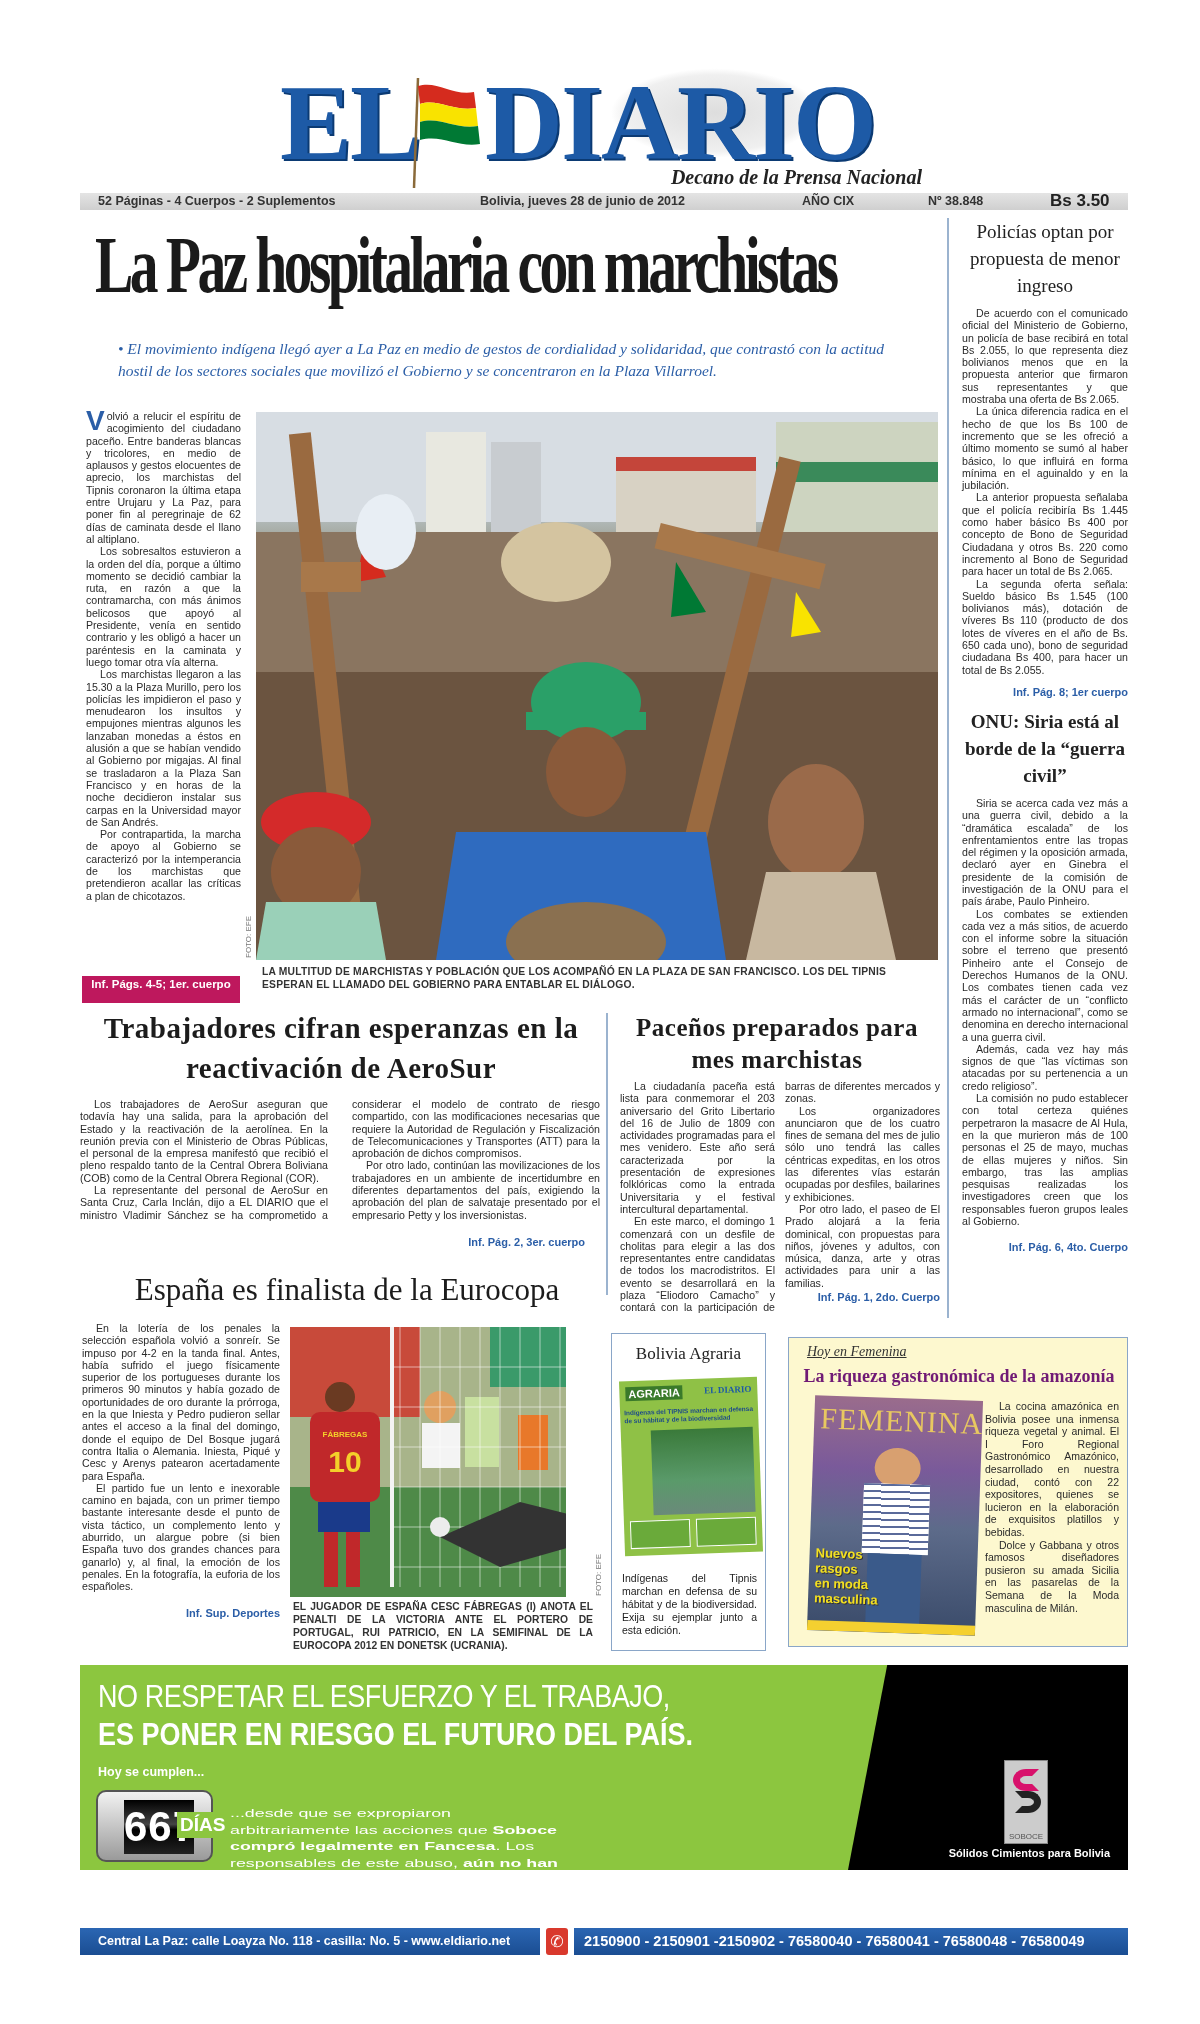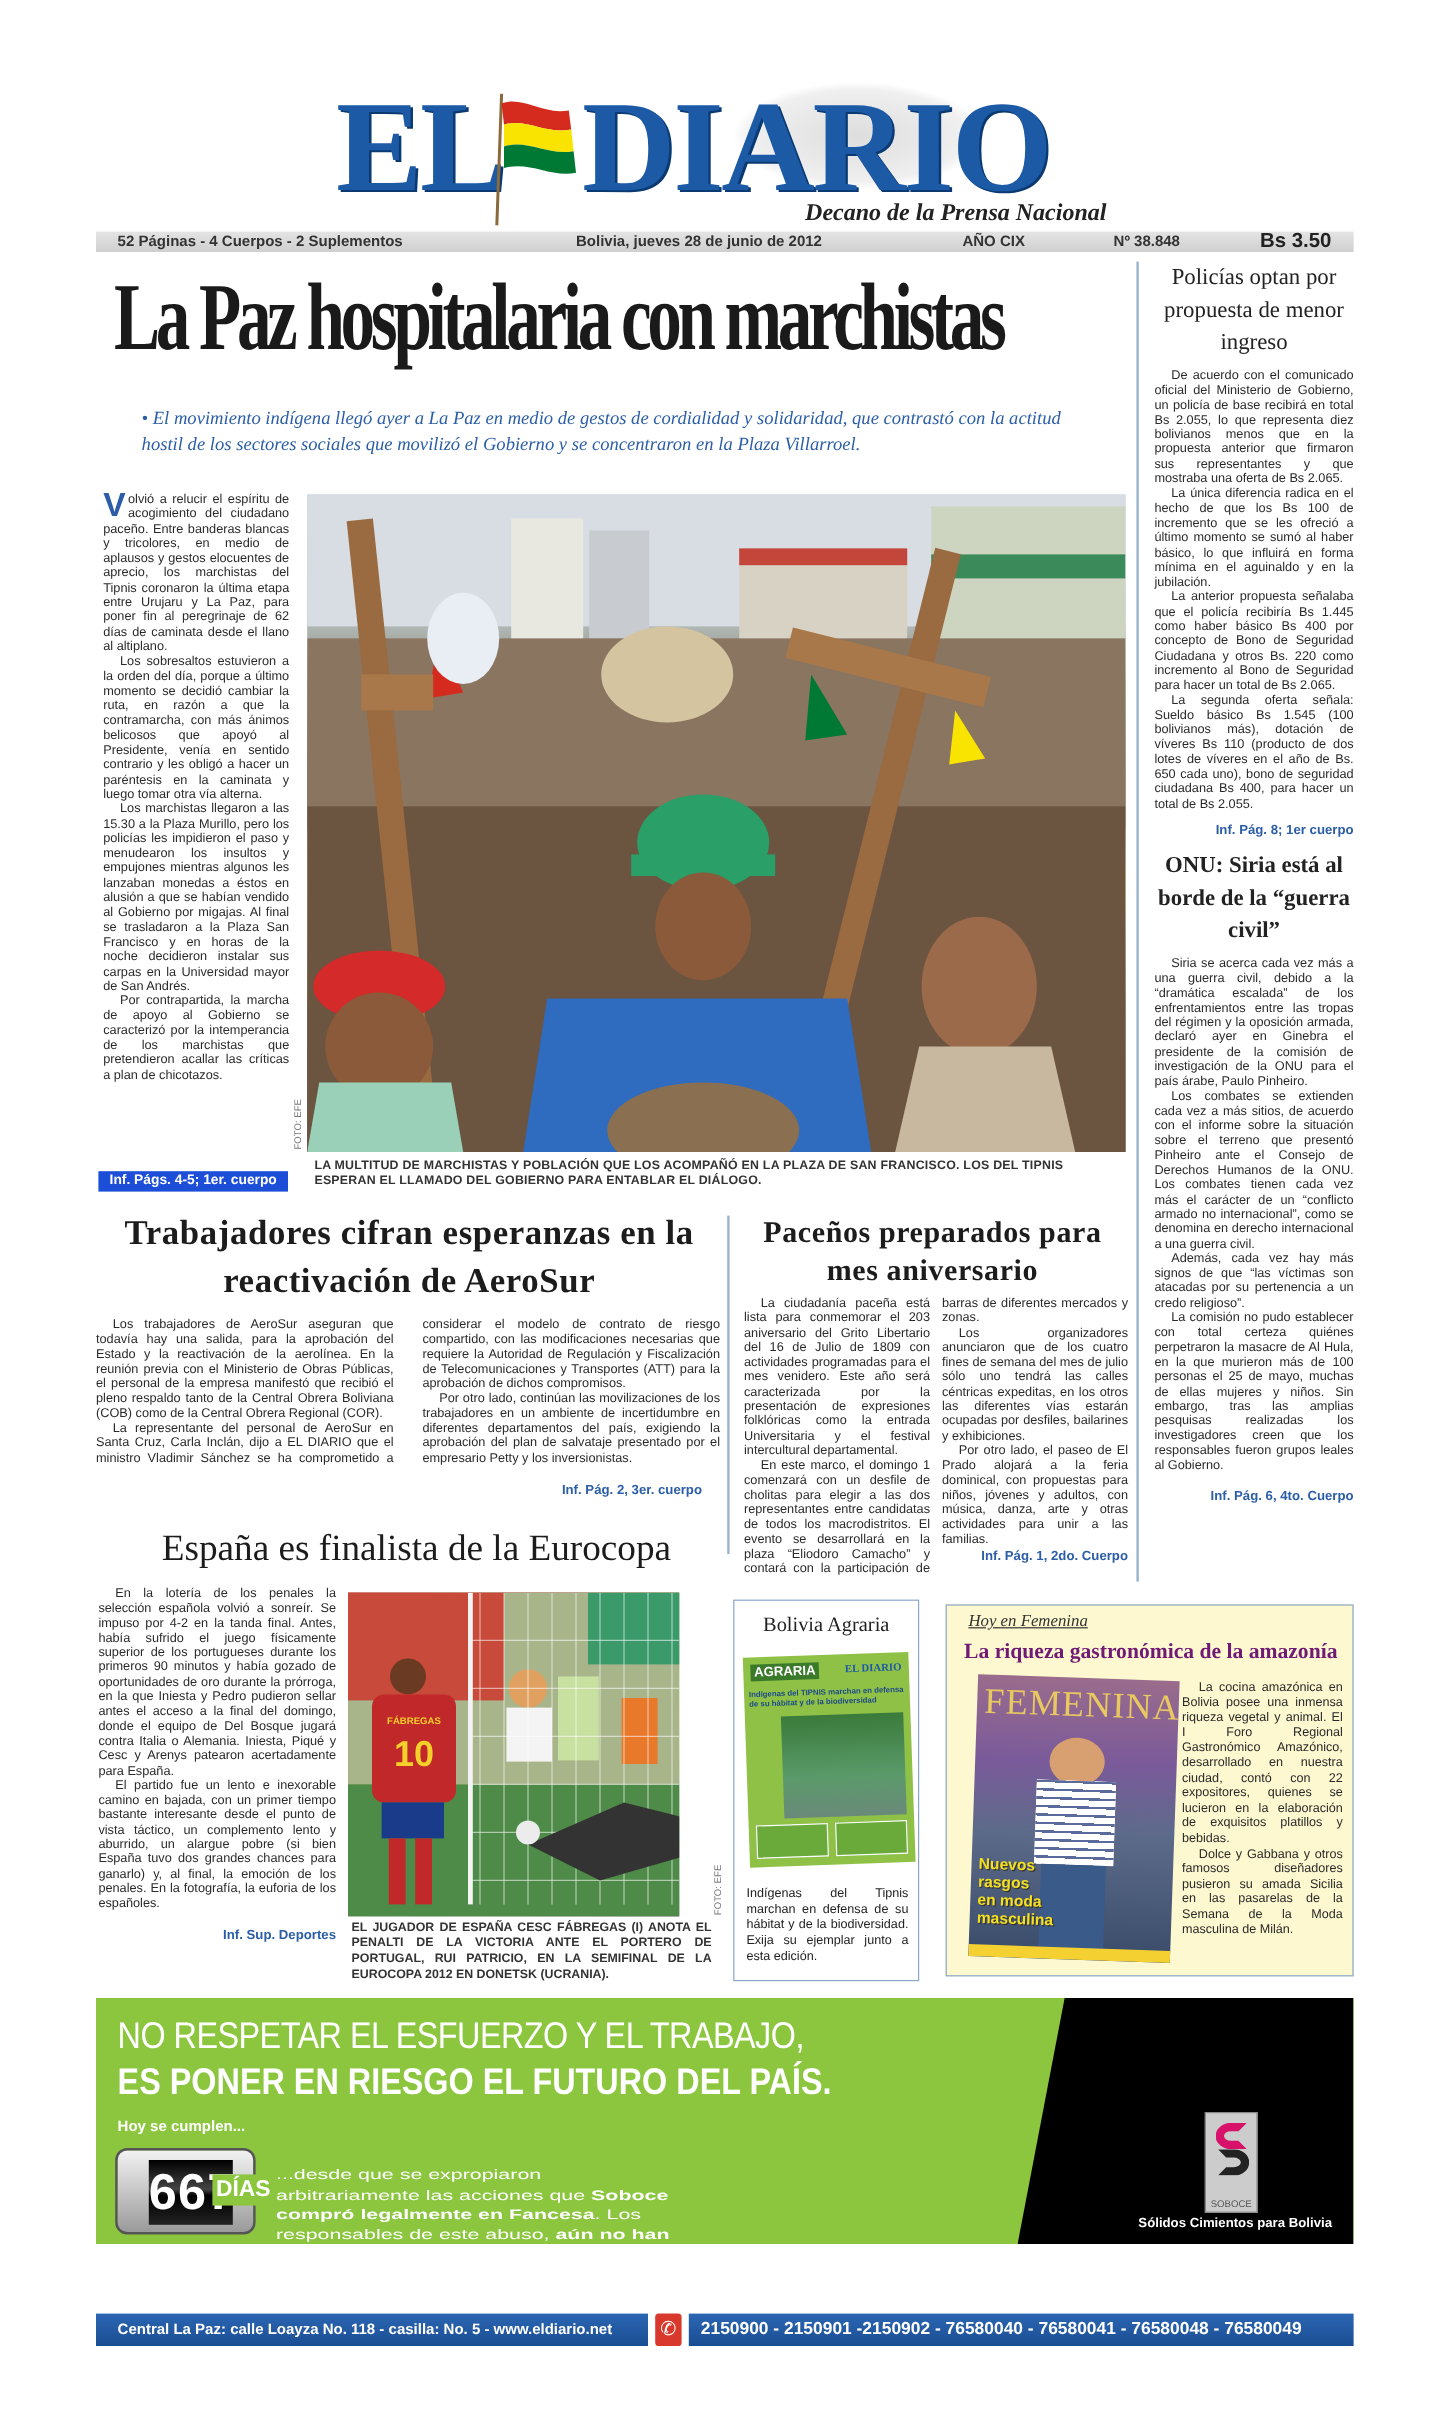--- a/index.html
+++ b/index.html
@@ -18,21 +18,21 @@
 
   #infobar { left: 80px; top: 193px; width: 1048px; height: 17px; background: linear-gradient(#e4e4e4, #cfcfcf); font-size: 12.5px; font-weight: bold; color: #333; }
   #infobar span { position: absolute; top: 1px; }
   #infobar .price { font-size: 17px; top: -2px; color: #222; }
 
   #headline { left: 95px; top: 218px; width: 840px; font-family: "Liberation Serif", serif; font-weight: bold; font-size: 80px; letter-spacing: -5px; transform: scaleX(0.72); transform-origin: left top; white-space: nowrap; color: #1a1a1a; line-height: 95px; }
   #subhead { left: 118px; top: 338px; width: 800px; font-family: "Liberation Serif", serif; font-style: italic; font-size: 15.5px; line-height: 22px; color: #2b5ea7; }
 
   #lead-col { left: 86px; top: 410px; width: 155px; }
   .dropcap { float: left; font-size: 28px; font-weight: bold; color: #2b5ea7; line-height: 22px; margin-right: 2px; }
-  #lead-ref { left: 82px; top: 976px; width: 158px; height: 17px; background: #1d4ed8; color: #fff; font-size: 11.5px; font-weight: bold; text-align: center; line-height: 17px; }
+  #lead-ref { left: 82px; top: 976px; width: 158px; height: 27px; background: #be185d; color: #fff; font-size: 11.5px; font-weight: bold; text-align: center; line-height: 17px; }
 
   #main-photo { left: 256px; top: 412px; width: 682px; height: 548px; overflow: hidden; background: linear-gradient(180deg, #c9d3de 0%, #b9c3c8 18%, #8c8a70 28%, #6b5a3f 45%, #a88a60 60%, #5e4630 80%, #4a3b32 100%); }
   .photo-credit { position: absolute; font-size: 8px; color: #777; transform: rotate(-90deg); transform-origin: left top; }
   #main-caption { left: 262px; top: 966px; width: 670px; font-size: 10.3px; font-weight: bold; line-height: 12.5px; color: #333; letter-spacing: .2px; }
 
   
   #right-rule { left: 947px; top: 218px; width: 2px; height: 1100px; background: #9bb3cf; }
   #right-col { left: 962px; top: 218px; width: 166px; }
   .rc-head { font-family: "Liberation Serif", serif; font-size: 19px; line-height: 27px; text-align: center; color: #222; margin-bottom: 8px; }
   .rc-head.bold { font-weight: bold; font-size: 19px; }
@@ -178,21 +178,21 @@
 
 <div id="aero-head" class="abs">Trabajadores cifran esperanzas en la reactivación de AeroSur</div>
 <div id="aero-body" class="abs body-text">
   <p>Los trabajadores de AeroSur aseguran que todavía hay una salida, para la aprobación del Estado y la reactivación de la aerolínea. En la reunión previa con el Ministerio de Obras Públicas, el personal de la empresa manifestó que recibió el pleno respaldo tanto de la Central Obrera Boliviana (COB) como de la Central Obrera Regional (COR).</p>
   <p>La representante del personal de AeroSur en Santa Cruz, Carla Inclán, dijo a EL DIARIO que el ministro Vladimir Sánchez se ha comprometido a considerar el modelo de contrato de riesgo compartido, con las modificaciones necesarias que requiere la Autoridad de Regulación y Fiscalización de Telecomunicaciones y Transportes (ATT) para la aprobación de dichos compromisos.</p>
   <p>Por otro lado, continúan las movilizaciones de los trabajadores en un ambiente de incertidumbre en diferentes departamentos del país, exigiendo la aprobación del plan de salvataje presentado por el empresario Petty y los inversionistas.</p>
 </div>
 <div id="aero-ref" class="abs ref">Inf. Pág. 2, 3er. cuerpo</div>
 
 <div id="mid-rule" class="abs"></div>
-<div id="pac-head" class="abs">Paceños preparados para mes aniversario</div>
+<div id="pac-head" class="abs">Paceños preparados para mes marchistas</div>
 <div id="pac-body" class="abs body-text">
   <p>La ciudadanía paceña está lista para conmemorar el 203 aniversario del Grito Libertario del 16 de Julio de 1809 con actividades programadas para el mes venidero. Este año será caracterizada por la presentación de expresiones folklóricas como la entrada Universitaria y el festival intercultural departamental.</p>
   <p>En este marco, el domingo 1 comenzará con un desfile de cholitas para elegir a las dos representantes entre candidatas de todos los macrodistritos. El evento se desarrollará en la plaza “Eliodoro Camacho” y contará con la participación de barras de diferentes mercados y zonas.</p>
   <p>Los organizadores anunciaron que de los cuatro fines de semana del mes de julio sólo uno tendrá las calles céntricas expeditas, en los otros las diferentes vías estarán ocupadas por desfiles, bailarines y exhibiciones.</p>
   <p>Por otro lado, el paseo de El Prado alojará a la feria dominical, con propuestas para niños, jóvenes y adultos, con música, danza, arte y otras actividades para unir a las familias.</p>
   <div class="ref" style="margin-top:2px">Inf. Pág. 1, 2do. Cuerpo</div>
 </div>
 
 <div id="esp-head" class="abs">España es finalista de la Eurocopa</div>
 <div id="esp-body" class="abs body-text">

